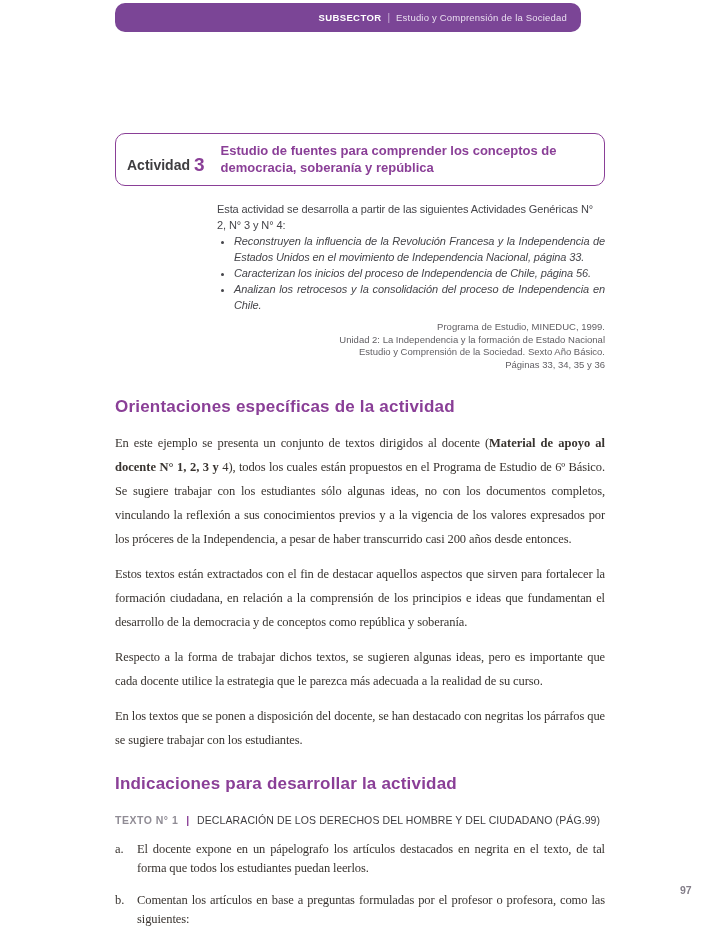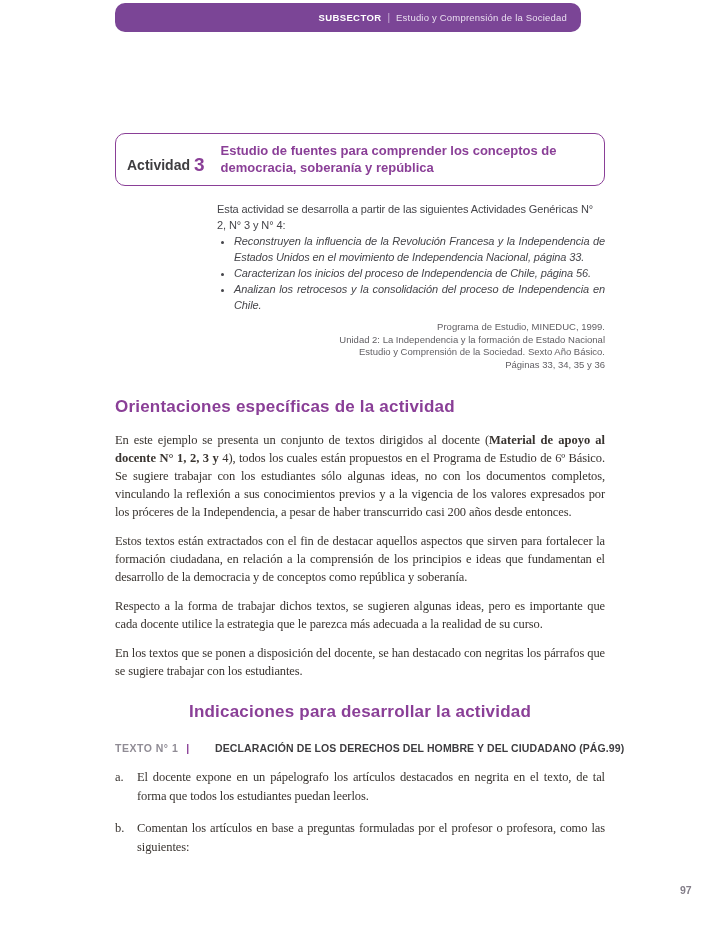--- a/index.html
+++ b/index.html
@@ -30,33 +30,33 @@
   .intro-text{margin:0;}
   ul.bullets{margin:0;padding:0 0 0 17px;list-style:disc;}
   ul.bullets li{font-style:italic;text-align:justify;margin:0;color:#45454a;}
 
   
   .citation{margin-top:8px;text-align:right;font-size:9.5px;line-height:12.5px;color:#626065;}
 
   
   .section-heading{margin:26px 0 0;font-size:17px;font-weight:bold;
     color:var(--accent,#7e3f94);letter-spacing:.2px;}
-  .section-heading.second{margin-top:22px;text-align:center;}
+  .section-heading.second{margin-top:22px;}
 
   
-  .bodytext p{font-family:"Liberation Serif",serif;font-size:12.5px;line-height:18px;
+  .bodytext p{font-family:"Liberation Serif",serif;font-size:12.5px;line-height:24px;
     color:#38332f;text-align:justify;margin:11px 0 0;letter-spacing:-.1px;}
   .bodytext p.first{margin-top:14px;}
   .bodytext b{letter-spacing:0;}
 
   
   .texto-line{margin-top:20px;font-size:10.5px;white-space:nowrap;}
   .texto-label{color:#908c95;font-weight:bold;letter-spacing:.5px;}
   .texto-sep{color:var(--accent,#8a3f97);font-weight:bold;margin:0 5px;}
-  .texto-title{color:#3e3d40;font-weight:bold;letter-spacing:.1px;margin-left:18px;}
+  .texto-title{color:#3e3d40;font-weight:normal;letter-spacing:.1px;}
 
   
   .item{display:flex;margin-top:14px;font-family:"Liberation Serif",serif;
     font-size:12.5px;line-height:18.5px;color:#38332f;letter-spacing:-.1px;}
   .item .marker{flex:none;width:22px;}
   .item .text{flex:1;text-align:justify;}
 
   
   .pagenum{position:absolute;left:680px;top:884px;font-size:10.5px;font-weight:bold;color:#837e89;}
 </style>

